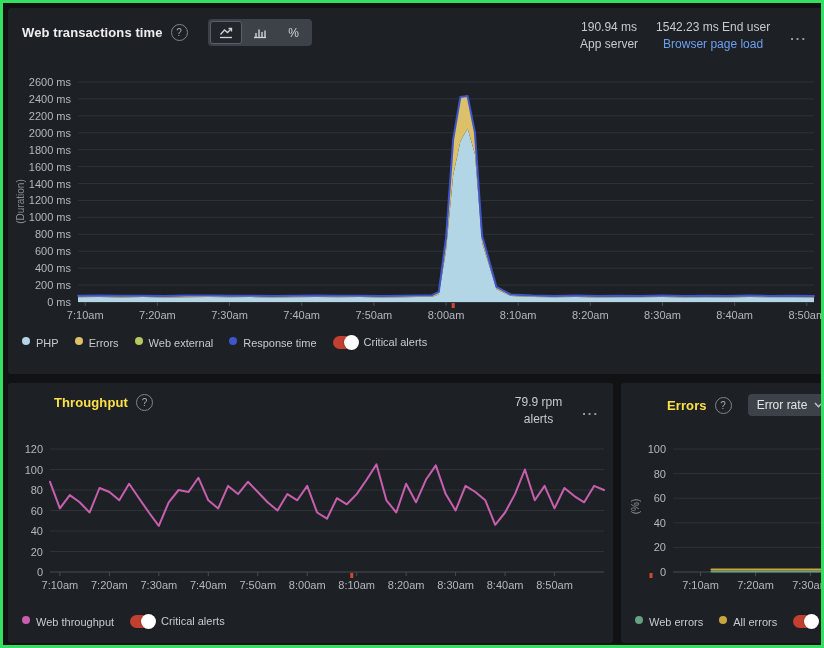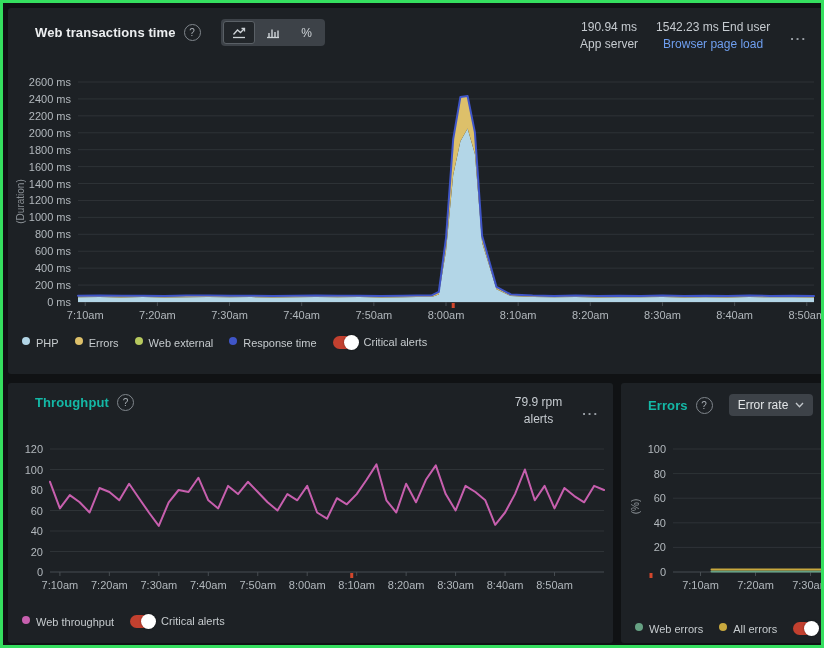--- a/index.html
+++ b/index.html
@@ -5,24 +5,24 @@
   html,body{margin:0;padding:0;}
   body{
     width:824px;height:648px;box-sizing:border-box;position:relative;
     background:#101214;border:3px solid #35df5f;overflow:hidden;
     font-family:"Liberation Sans",sans-serif;
   }
   .card{position:absolute;background:#1d2125;border-radius:3px;}
   #card-transactions{left:5px;top:5px;width:813px;height:366px;border-radius:3px 0 0 3px;}
   #card-throughput{left:5px;top:380px;width:605px;height:260px;}
   #card-errors{left:618px;top:380px;width:260px;height:260px;}
-  .hdr{display:flex;justify-content:space-between;align-items:flex-start;padding:11px 14px 0 27px;}
+  .hdr{display:flex;justify-content:space-between;align-items:flex-start;padding:11px 14px 0 14px;}
   .hdr-left{display:flex;align-items:center;gap:8px;}
   .title{font-size:13px;font-weight:bold;color:#eceef0;letter-spacing:.1px;}
-  .title.blue{color:#14b8a6;}
+  .title.blue{color:#fde047;margin-left:32px;}
   .help{width:15px;height:15px;border-radius:50%;border:1px solid #80868c;color:#a6acb2;
     font-size:10px;display:inline-flex;align-items:center;justify-content:center;flex:none;}
   .seg{display:flex;background:#3d4248;border-radius:4px;padding:2px;gap:2px;margin-left:12px;}
   .seg-btn{width:30px;height:21px;display:flex;align-items:center;justify-content:center;
     border-radius:3px;color:#ced3d7;font-size:12px;border:1px solid transparent;}
   .seg-btn.sel{background:#22262a;border-color:#5a6066;}
   .stats{display:flex;gap:18px;align-items:flex-start;}
   .stat{text-align:center;font-size:12px;line-height:1.4;color:#c6cbd0;}
   .stat .lnk{color:#6f9ff0;cursor:pointer;}
   .more{color:#9aa0a6;font-weight:bold;letter-spacing:2px;font-size:13px;align-self:center;
@@ -268,21 +268,21 @@
         <text x="79.5" y="152" fill="#b2b8bd" font-size="11" text-anchor="middle">7:10am</text>
         <line x1="134.5" y1="135" x2="134.5" y2="139" stroke="#474d52"></line>
         <text x="134.5" y="152" fill="#b2b8bd" font-size="11" text-anchor="middle">7:20am</text>
         <line x1="189.5" y1="135" x2="189.5" y2="139" stroke="#474d52"></line>
         <text x="189.5" y="152" fill="#b2b8bd" font-size="11" text-anchor="middle">7:30am</text>
         <path d="M90.5,134.4L112.5,134.4L134.5,134.4L156.5,134.4L178.5,134.4L200.5,134.4L222.5,134.4L250.0,134.4" fill="none" stroke="#66a183" stroke-width="2" stroke-linejoin="round" stroke-linecap="round"></path>
         <path d="M90.5,132.5L112.5,132.5L134.5,132.5L156.5,132.5L178.5,132.5L200.5,132.5L222.5,132.5L250.0,132.5" fill="none" stroke="#c8a83e" stroke-width="2" stroke-linejoin="round" stroke-linecap="round"></path>
         <rect x="28.5" y="136" width="3" height="5" fill="#d3472c"></rect>
       </svg></div>
 
-  <div class="legend" style="top:239px;">
+  <div class="legend" style="top:232px;">
     <span class="li">
       <span class="dot" style="background: rgb(102, 161, 131);"></span>
       <span>Web errors</span>
     </span>
     <span class="li">
       <span class="dot" style="background: rgb(200, 168, 62);"></span>
       <span>All errors</span>
     </span>
     <span class="li">
       <span class="toggle">

